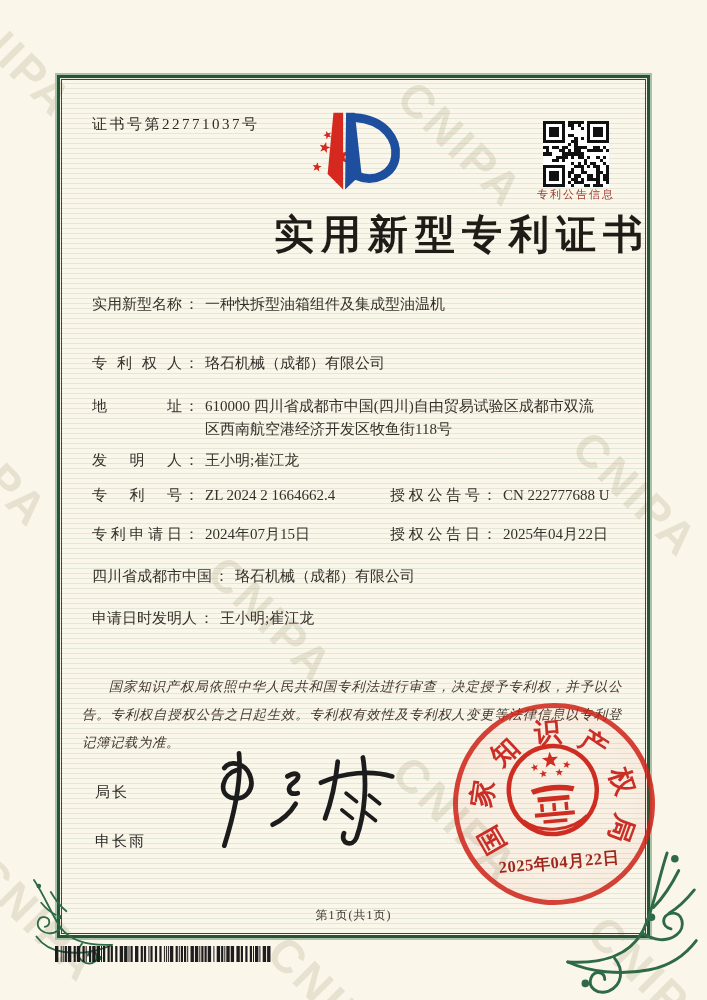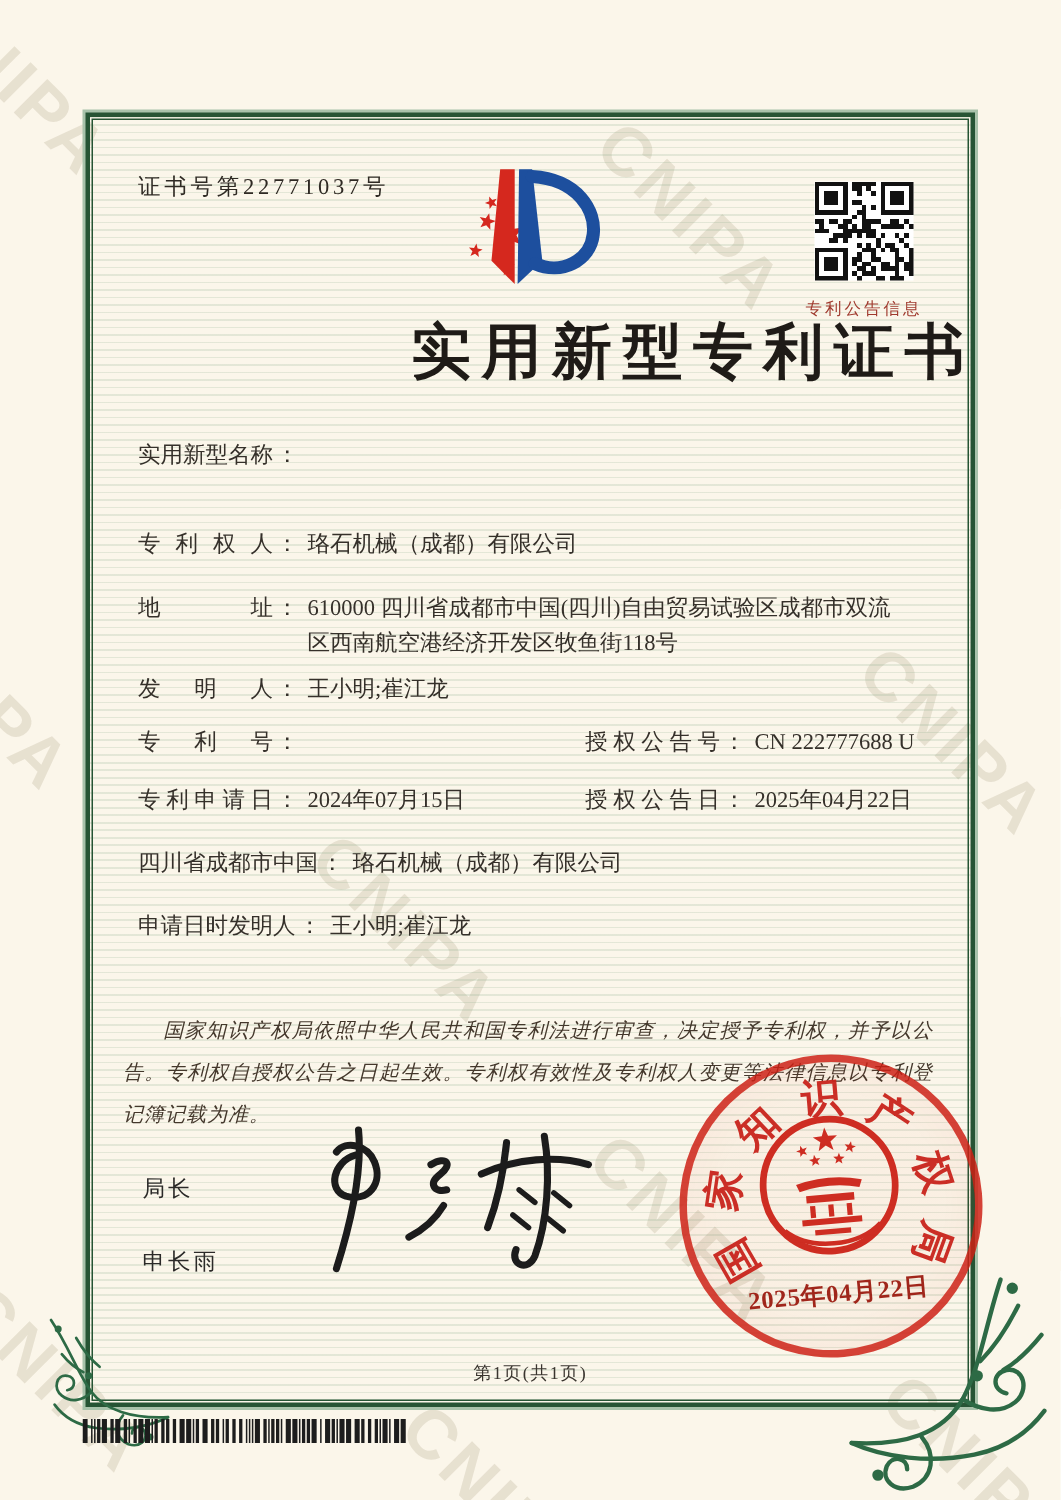--- a/index.html
+++ b/index.html
@@ -27,21 +27,21 @@
       rgba(133,170,136,0.20) 0px, rgba(133,170,136,0.20) 1px,
       rgba(0,0,0,0) 1px, rgba(0,0,0,0) 5px);
   }
   .frame::after{content:""; position:absolute; inset:1px; border:1px solid #265434; pointer-events:none;}
   
   .certno{position:absolute; left:35px; top:40px; font-size:15px; letter-spacing:2.5px; color:#2f2a24;}
   .logo{position:absolute; left:228px; top:33px; width:126px; height:94px;}
   .qrblock{position:absolute; left:476px; top:46px; width:86px; text-align:center;}
   .qr{width:66px; height:66px; margin:0 auto; background:#fff;}
   .qr svg{display:block; width:66px; height:66px;}
-  .qrcap{margin-top:11px; font-size:11px; letter-spacing:2px; color:#a03a2e; white-space:nowrap;}
+  .qrcap{margin-top:0; font-size:11px; letter-spacing:2px; color:#a03a2e; white-space:nowrap;}
   .title{
     position:absolute; left:0; top:132px; width:100%;
     text-align:right; font-size:40px; font-weight:bold;
     letter-spacing:7px; color:#1f1b17;
   }
   
   .row,.row2{position:absolute; left:35px; right:26px; font-size:15px; color:#35302a; line-height:23px;}
   .row{display:flex; align-items:flex-start;}
   .grp{position:absolute; top:0; display:flex; align-items:flex-start; white-space:nowrap;}
   .lbl{flex:none; white-space:nowrap;}
@@ -360,20 +360,21 @@
     <div class="row" style="top:218px">
       <span class="lbl jchars">
           <span>实</span>
           <span>用</span>
           <span>新</span>
           <span>型</span>
           <span>名</span>
           <span>称</span>
         </span>
         <span class="colon">：</span>
+        <span class="val">一种快拆型油箱组件及集成型油温机</span>
     </div>
     <div class="row" style="top:277px">
       <span class="lbl jchars">
           <span>专</span>
           <span>利</span>
           <span>权</span>
           <span>人</span>
         </span>
         <span class="colon">：</span>
         <span class="val">珞石机械（成都）有限公司</span>
@@ -396,20 +397,21 @@
         <span class="val">王小明;崔江龙</span>
     </div>
     <div class="row2" style="top:409px">
       <span class="grp" style="left:0">
         <span class="lbl jchars">
             <span>专</span>
             <span>利</span>
             <span>号</span>
           </span>
           <span class="colon">：</span>
+          <span class="val">ZL 2024 2 1664662.4</span>
       </span>
       <span class="grp" style="left:298px">
         <span class="lbl jchars">
             <span>授</span>
             <span>权</span>
             <span>公</span>
             <span>告</span>
             <span>号</span>
           </span>
           <span class="colon">：</span>

